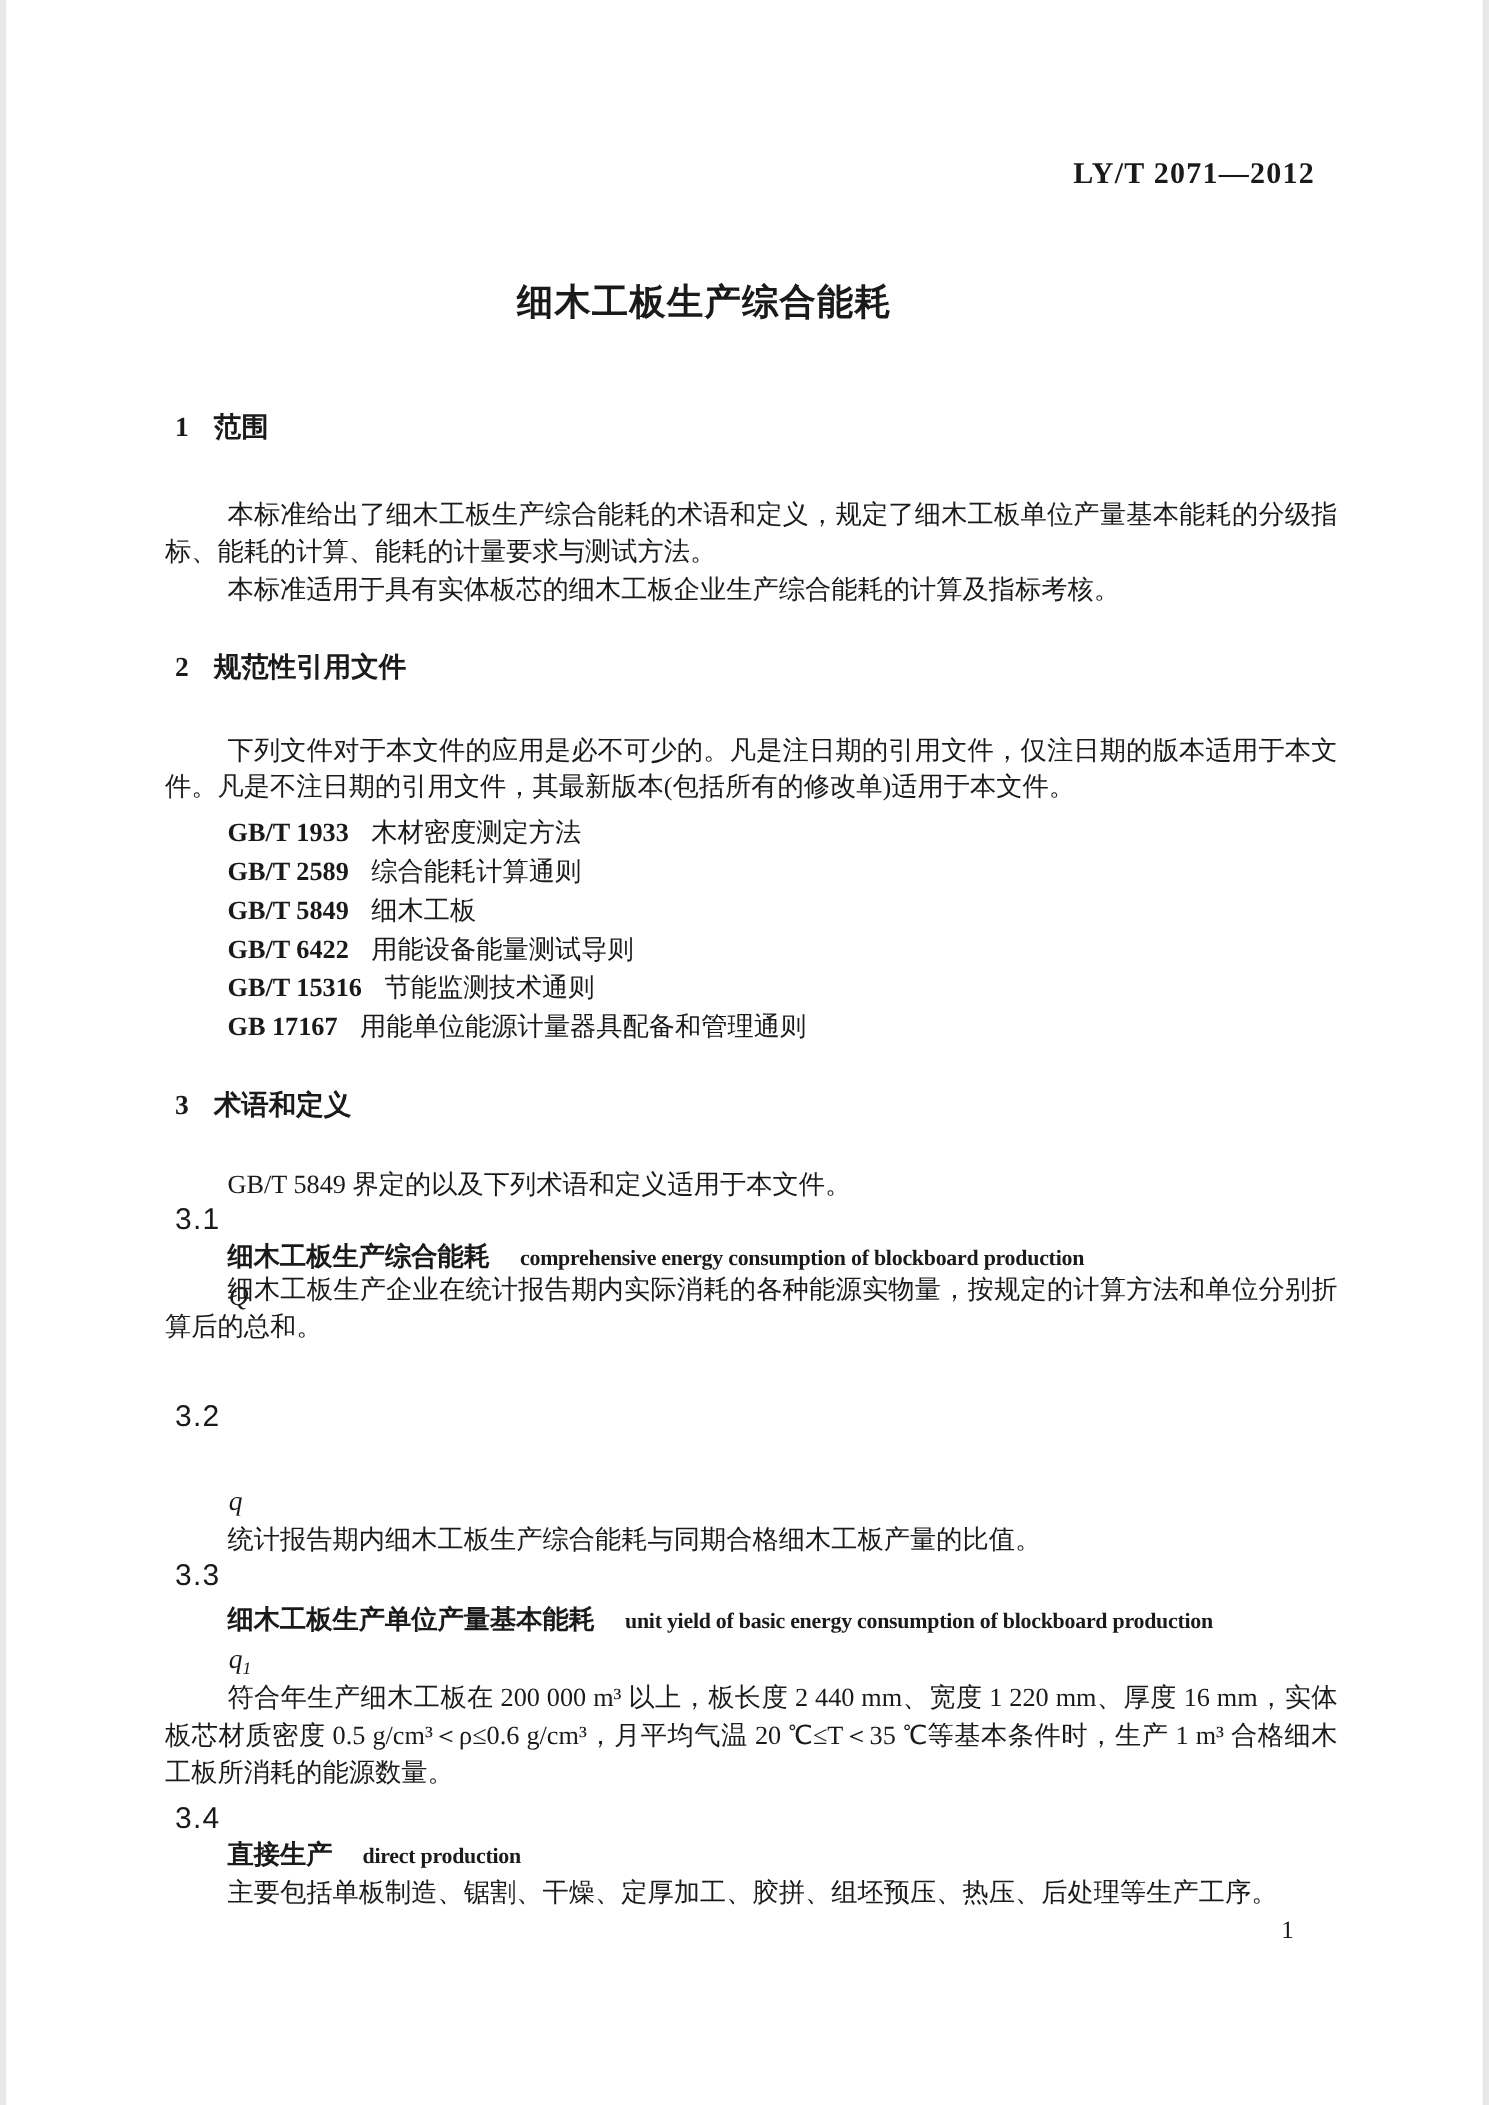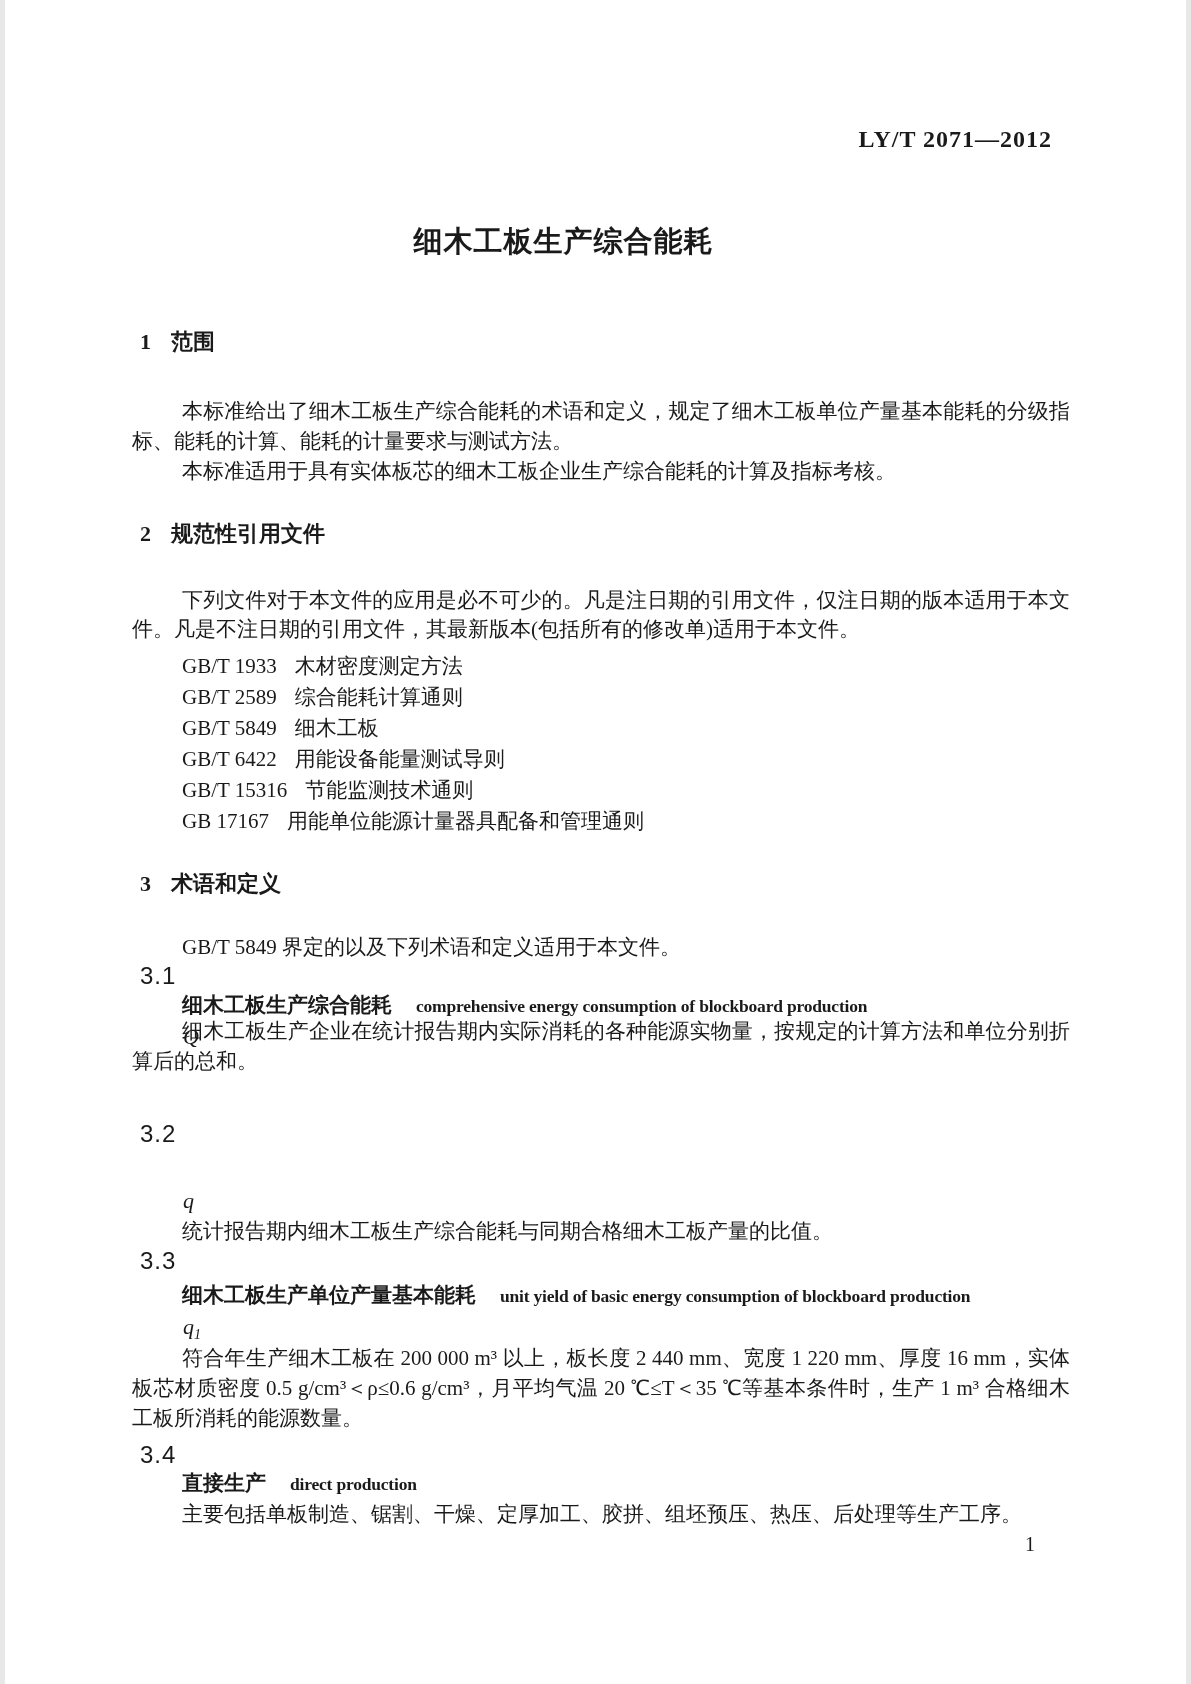--- a/index.html
+++ b/index.html
@@ -35,21 +35,21 @@
   .body-block {
     position:absolute; left:127px; width:938px;
     font-family:"Liberation Serif", serif;
     font-size:21px; line-height:30px;
     text-align:justify;
   }
   .oneline { text-align:left; white-space:nowrap; }
   .indent { text-indent:50px; }
   .refs { line-height:31px; text-align:left; }
   .ref-row { padding-left:50px; white-space:nowrap; }
-  .ref-code { display:inline-block; margin-right:18px; }
+  .ref-code { display:inline-block; margin-right:18px;font-weight:bold; }
   .term-label {
     position:absolute; left:135px;
     font-family:"Liberation Sans", sans-serif;
     font-size:24px; line-height:24px; letter-spacing:1px;text-align:right;
   }
   .term-row { position:absolute; left:177px; white-space:nowrap; }
   .term-zh {
     font-family:"Liberation Sans", sans-serif;
     font-weight:bold; font-size:21px;
     margin-right:24px;

